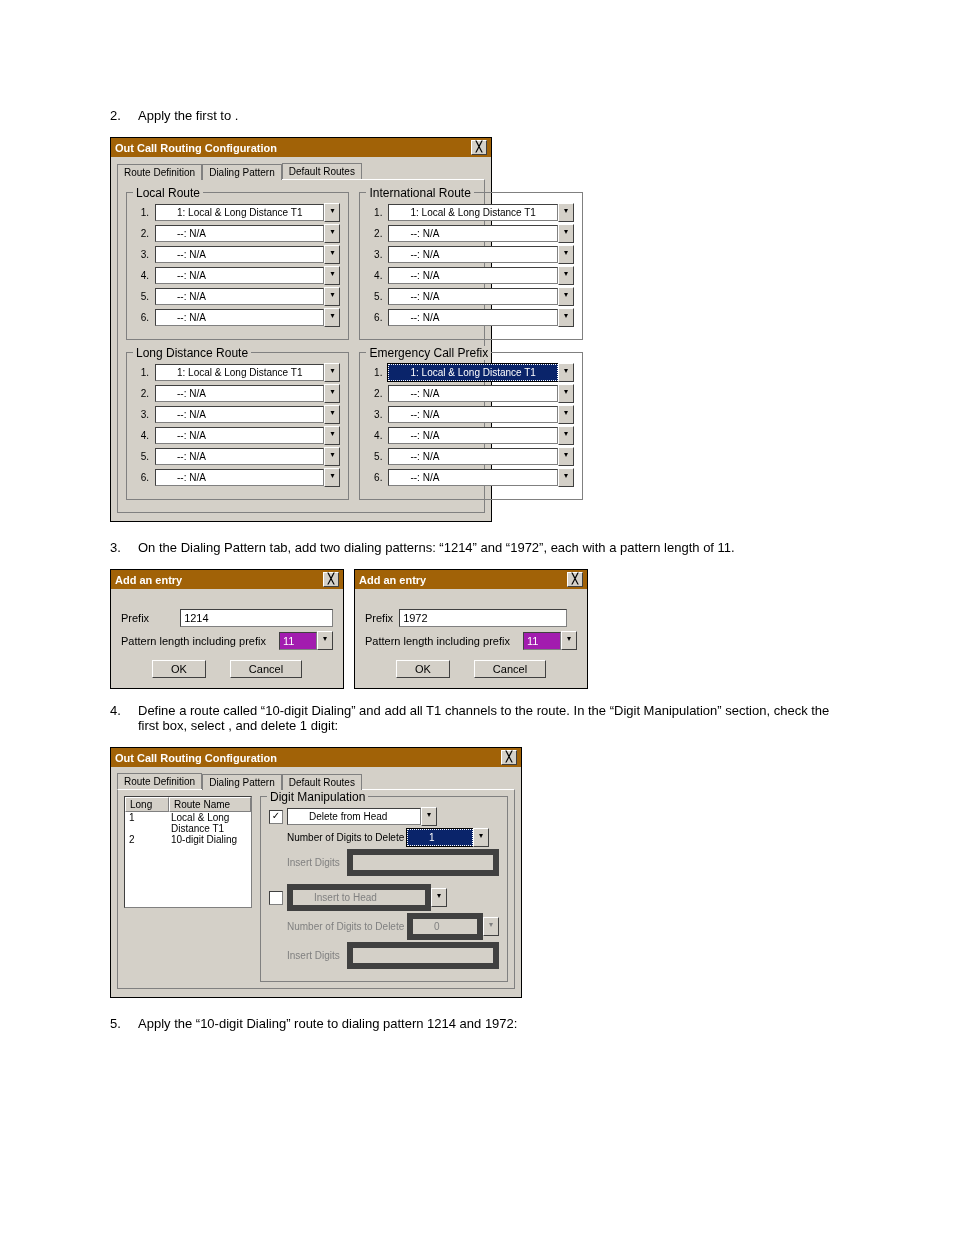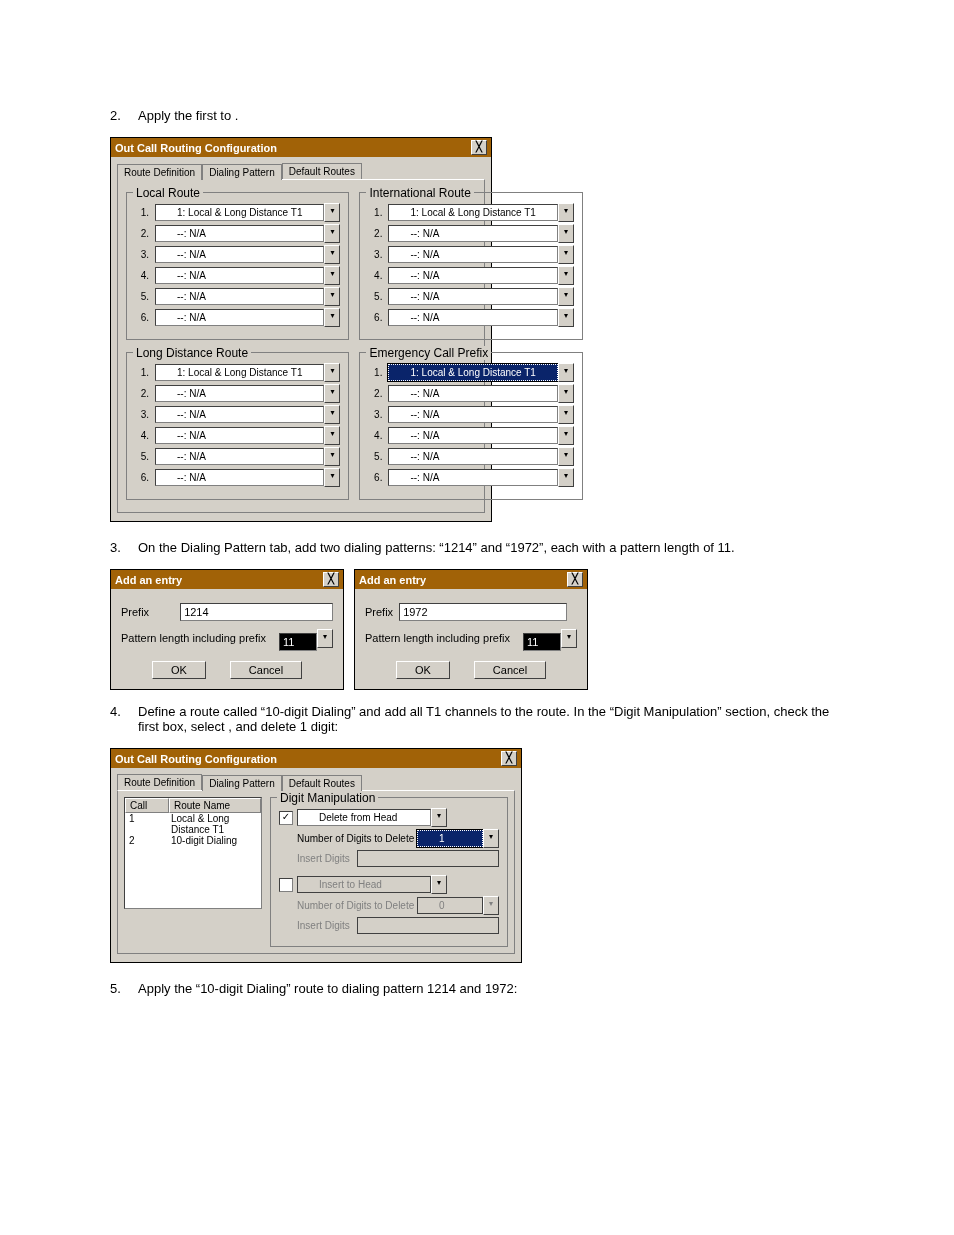--- a/index.html
+++ b/index.html
@@ -156,21 +156,21 @@
   
   .dialogs {
     display: flex;
     gap: 10px;
     margin: 14px 0 14px 0;
   }
   .dlg {
     width: 232px;
   }
   .dlg-body {
-    padding: 10px 10px 10px 10px;
+    padding: 16px 10px 10px 10px;
   }
   .dlg-row {
     display: flex;
     align-items: center;
     margin: 4px 0;
     font-size: 11px;
   }
   .dlg-row label {
     margin-right: 6px;
   }
@@ -178,23 +178,22 @@
     background: #fff;
     border: 1px solid #808080;
     border-top-color: #404040;
     border-left-color: #404040;
     height: 16px;
     line-height: 16px;
     padding: 0 3px;
     font-size: 11px;
   }
   .dlg-input.sel {
-    background: #000000;
+    background: #a21caf;
     color: #fff;
-    margin-top: 8px;
   }
   .dlg-buttons {
     display: flex;
     justify-content: center;
     gap: 24px;
     margin-top: 10px;
   }
   .winbtn {
     background: #d4d0c8;
     border: 1px solid #fff;
@@ -241,21 +240,21 @@
     border-left-color: #404040;
     display: inline-block;
     text-align: center;
     line-height: 10px;
     font-size: 10px;
     margin-right: 4px;
   }
   .disabled-text { color: #808080; }
   .disabled-box {
     background: #d4d0c8;
-    border: 1px solid #404040;
+    border: 6px solid #404040;
     color: #808080;
   }
 </style>
 </head>
 <body>
 
 <div class="page">
 
   <div class="step">
     <div class="step-num">2.</div>
@@ -489,21 +488,21 @@
     </div>
     <div class="tabs">
       <div class="tab active">Route Definition</div>
       <div class="tab">Dialing Pattern</div>
       <div class="tab">Default Routes</div>
     </div>
     <div class="tabpane" style="display:flex; gap:8px;">
 
       <div class="listbox" style="width:160px; height:110px;">
         <div class="list-header">
-          <div class="col-idx">Call</div>
+          <div class="col-idx">Long</div>
           <div class="col-name">Route Name</div>
         </div>
         <div class="list-row">
           <div class="col-idx">1</div>
           <div class="col-name">Local &amp; Long Distance T1</div>
         </div>
         <div class="list-row">
           <div class="col-idx">2</div>
           <div class="col-name">10-digit Dialing</div>
         </div>

